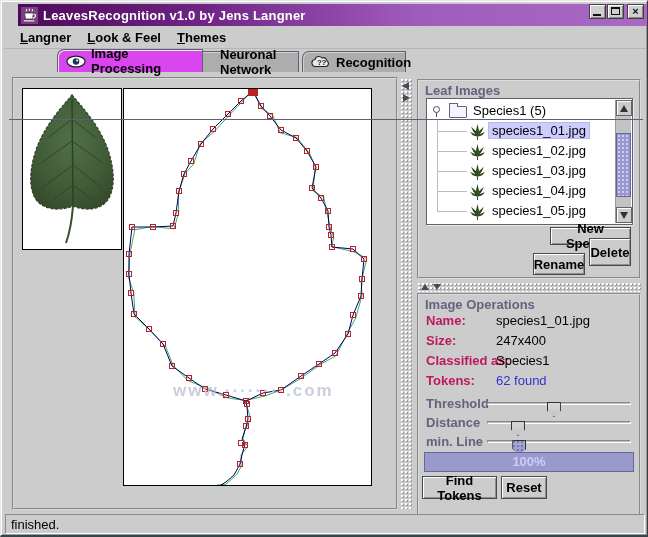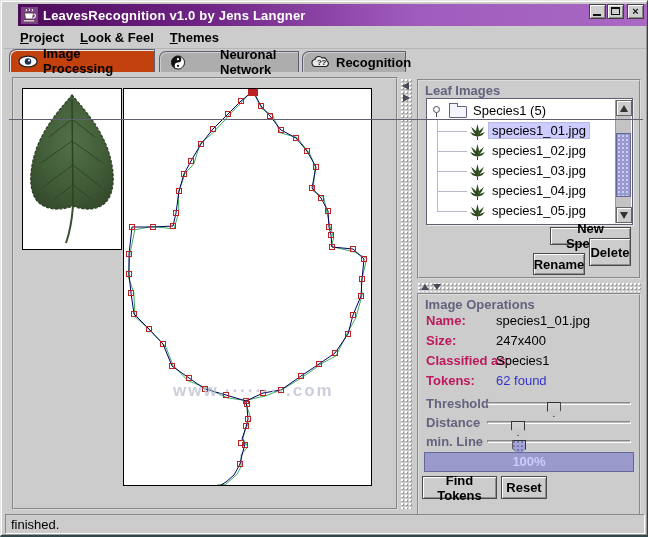--- a/index.html
+++ b/index.html
@@ -25,21 +25,21 @@
   .menubar{position:absolute;left:3px;top:26px;width:642px;height:22px;background:#cccccc;
     border-bottom:1px solid #b5b5b5;display:flex;align-items:center;padding-left:8px;}
   .menuitem{display:inline-block;font-weight:bold;font-size:13px;color:#000;padding:2px 8px;cursor:default;}
   .menuitem::first-letter{text-decoration:underline;}
   
   .tabstrip{position:absolute;left:3px;top:48px;width:642px;height:24px;}
   .tabline{position:absolute;left:5px;top:70px;width:634px;height:1px;background:#5f5f73;z-index:1;}
   .tab{position:absolute;border:1px solid #5f5f73;border-bottom:none;border-radius:7px 1px 0 0;
     display:flex;align-items:center;padding:0 8px;font-weight:bold;font-size:13px;color:#000;gap:5px;}
   .tab .ticon{width:20px;height:15px;flex:0 0 auto;}
-  .tab.sel{background:#c2410c;z-index:2;top:0;height:23px;box-shadow:inset 1px 1px 0 #e8e8e8;}
+  .tab.sel{background:#d946ef;z-index:2;top:0;height:23px;box-shadow:inset 1px 1px 0 #e8e8e8;margin-left:48px;}
   .tab.unsel{background:#adadad;z-index:0;top:2px;height:21px;box-shadow:inset 1px 1px 0 #cfcfcf;}
   
   .leftpanel{position:absolute;left:11px;top:76px;width:386px;height:433px;border:2px groove #dadada;background:#cccccc;}
   .thumbbox{position:absolute;left:21px;top:87px;width:100px;height:162px;background:#fff;border:1px solid #000;}
   .canvasbox{position:absolute;left:122px;top:87px;width:249px;height:398px;background:#fff;border:1px solid #000;}
   .vsplit{position:absolute;left:399px;top:77px;width:12px;height:431px;
     background-image:radial-gradient(#ffffff 25%,transparent 26%),radial-gradient(#9a9a9a 25%,transparent 26%);
     background-size:4px 4px;background-position:0 0,1px 1px;}
   .vsplit .arrow-left{position:absolute;left:2px;top:4px;width:0;height:0;border-right:7px solid #4a4a5a;border-top:4px solid transparent;border-bottom:4px solid transparent;}
   .vsplit .arrow-right{position:absolute;left:3px;top:16px;width:0;height:0;border-left:7px solid #4a4a5a;border-top:4px solid transparent;border-bottom:4px solid transparent;}
@@ -121,21 +121,21 @@
       </div>
     <div class="winbtn" title="maximize">
         <div class="glyph-max"></div>
       </div>
     <div class="winbtn close" title="close">
         <div class="glyph-x">×</div>
       </div>
   </div>
 
   <div class="menubar">
-    <span class="menuitem">Project</span>
+    <span class="menuitem">Langner</span>
     <span class="menuitem">Look &amp; Feel</span>
     <span class="menuitem">Themes</span>
   </div>
 
   <div class="tabstrip">
     <div class="tabline"></div>
     <div class="tab sel" style="left:5px;width:146px;">
       <svg class="ticon" viewBox="0 0 22 14">
         <ellipse cx="11" cy="7" rx="10" ry="6" fill="#fff" stroke="#222" stroke-width="1.4"></ellipse>
         <circle cx="11" cy="7" r="3.6" fill="#223355"></circle>

